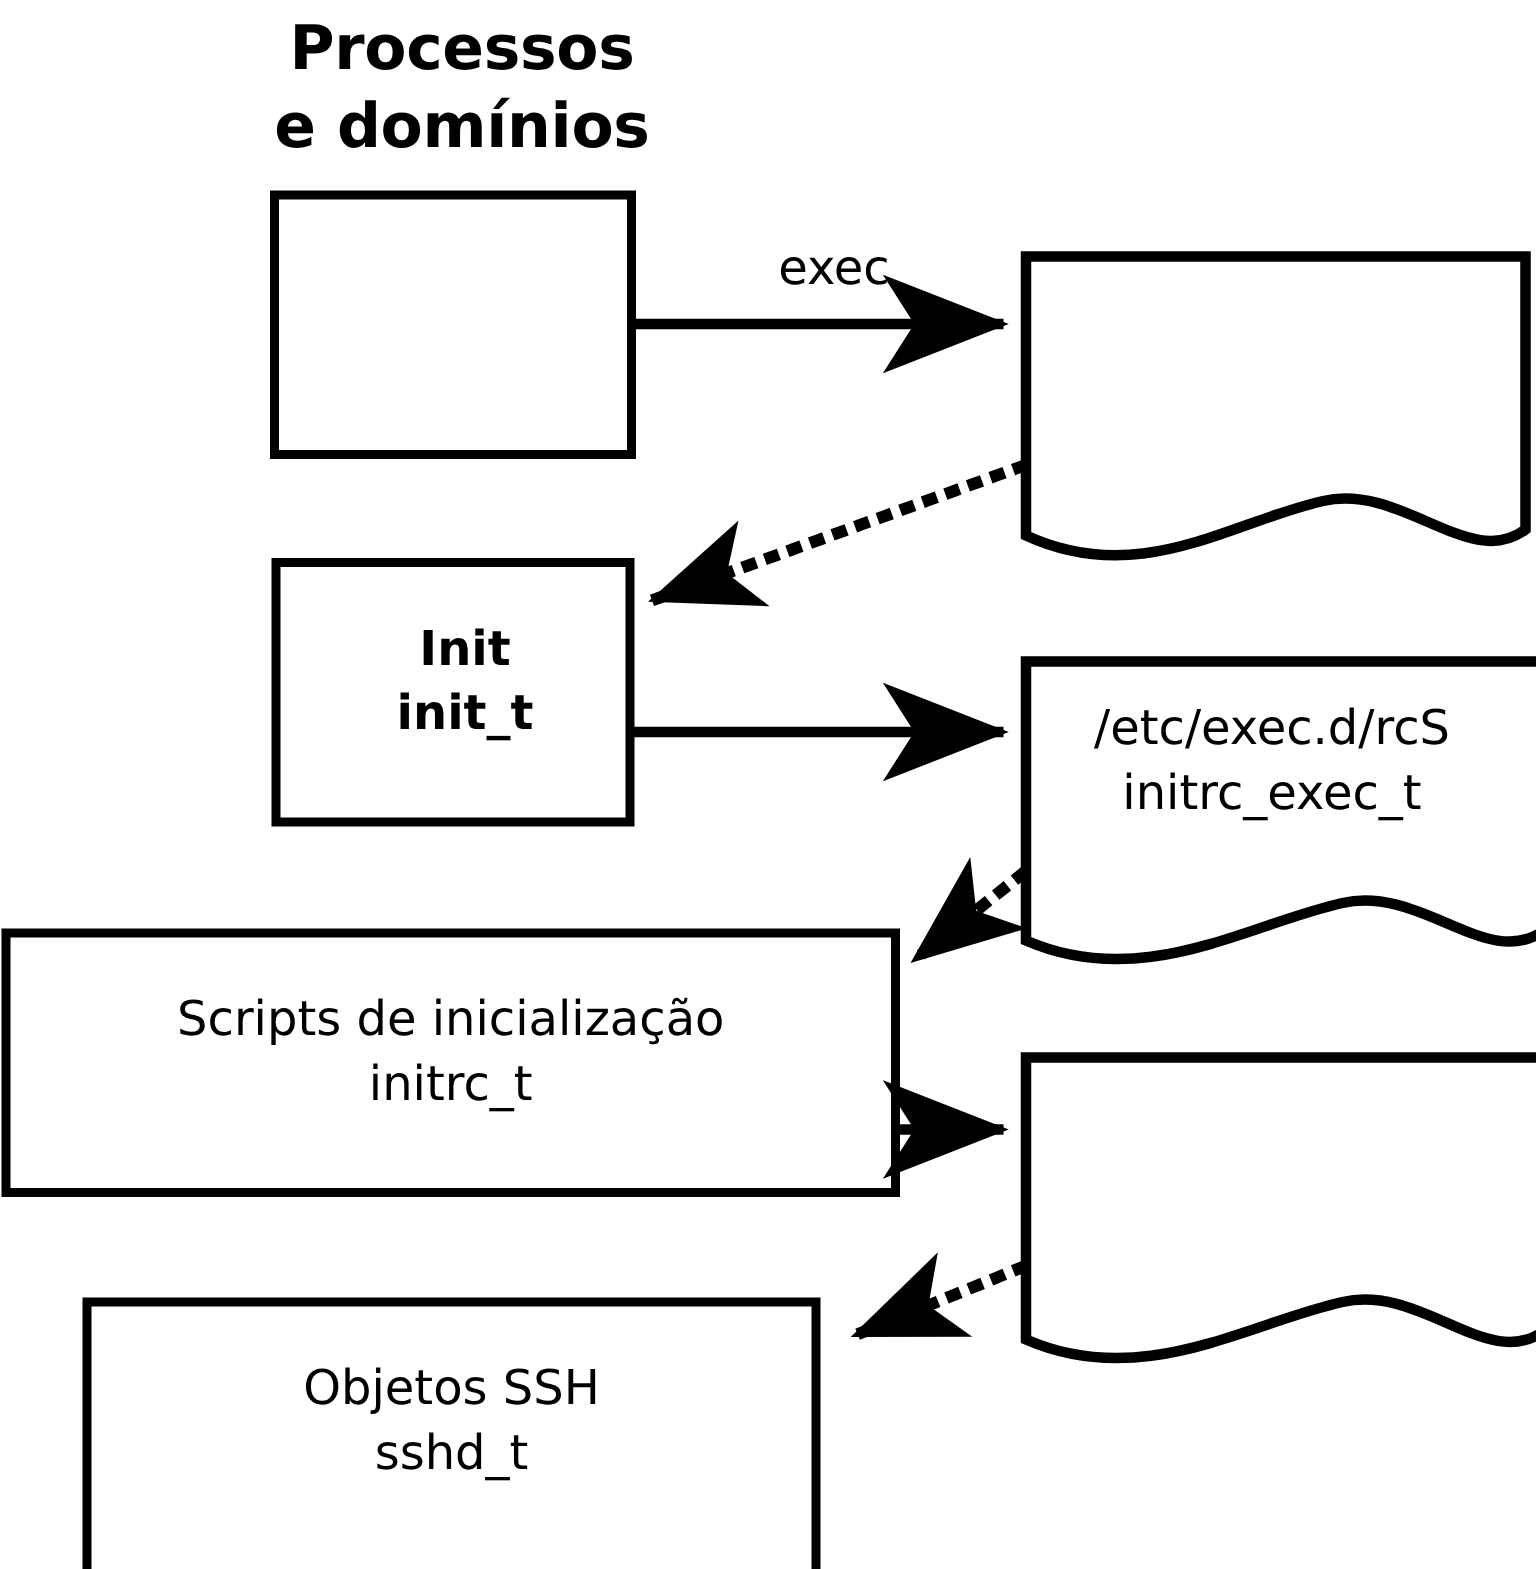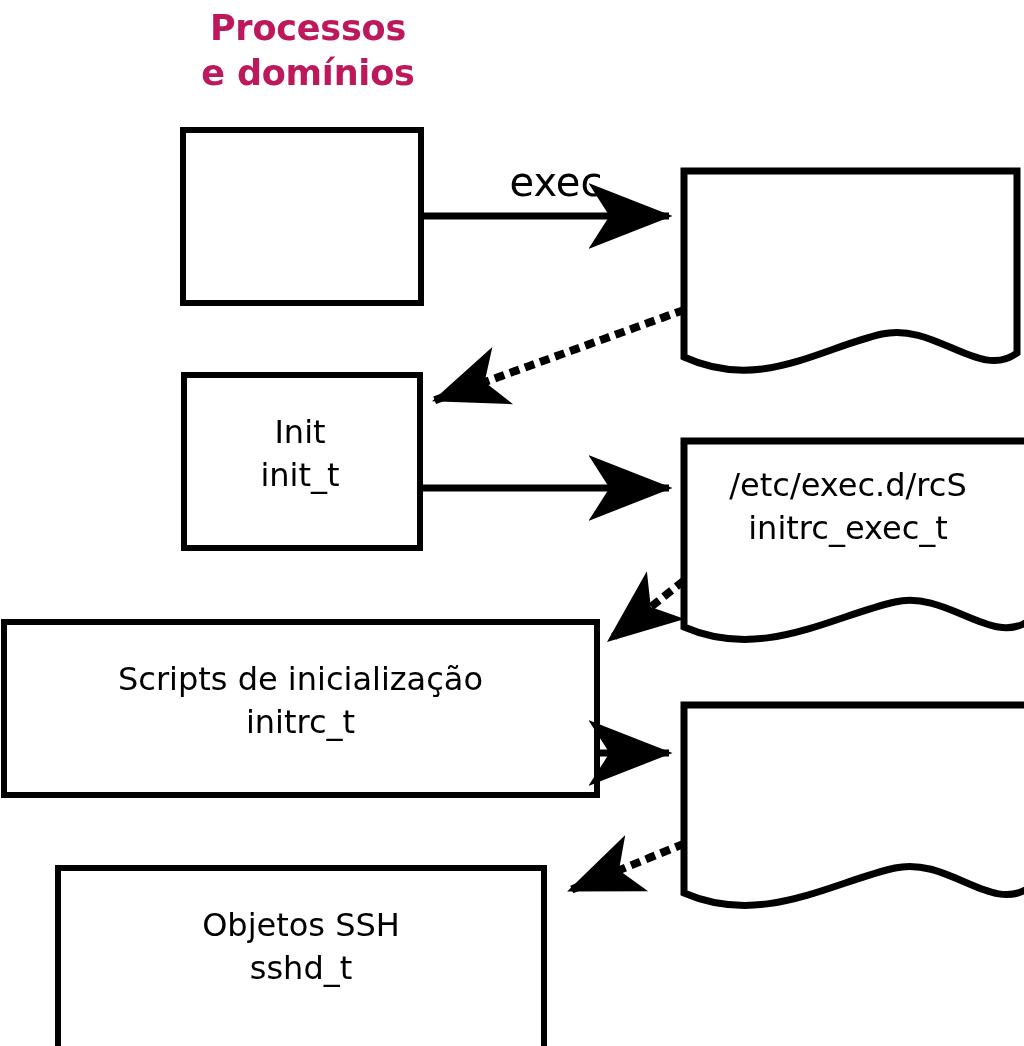--- a/index.html
+++ b/index.html
@@ -23,43 +23,43 @@
     left: 0;
     top: 0;
     width: 1024px;
     height: 1046px;
     overflow: visible;
   }
   .col-heading {
     position: absolute;
     font-family: "DejaVu Sans", sans-serif;
     font-weight: bold;
-    font-size: 35px;
+    font-size: 41px;
     line-height: 1.28;
-    color: #be185d;
+    color: #000000;
     text-align: center;
     white-space: pre-line;
     letter-spacing: -0.2px;
   }
   .node-label {
     position: absolute;
     font-family: "DejaVu Sans", sans-serif;
     font-weight: normal;
     font-size: 32px;
     line-height: 1.35;
     color: #000000;
     text-align: center;
     white-space: pre-line;
     pointer-events: none;
   }
   .edge-label {
     position: absolute;
     font-family: "DejaVu Sans", sans-serif;
     font-weight: normal;
-    font-size: 40px;
+    font-size: 32px;
     color: #000000;
     text-align: center;
     white-space: nowrap;
   }
 </style>
 </head>
 <body>
 
 <div id="canvas">
 
@@ -104,21 +104,21 @@
     <line x1="597" y1="753" x2="669" y2="753" stroke="#000000" stroke-width="7" marker-end="url(#arrowSolid)"></line>
 
     <line x1="681" y1="311" x2="438" y2="399" stroke="#000000" stroke-width="8" stroke-dasharray="2 14" stroke-linecap="square" marker-end="url(#arrowDotted)"></line>
 
     <line x1="681" y1="583" x2="612" y2="638" stroke="#000000" stroke-width="8" stroke-dasharray="2 14" stroke-linecap="square" marker-end="url(#arrowDotted)"></line>
 
     <line x1="681" y1="845" x2="573" y2="889" stroke="#000000" stroke-width="8" stroke-dasharray="2 14" stroke-linecap="square" marker-end="url(#arrowDotted)"></line>
   </svg>
 
 
-  <div class="node-label" style="left:182px; top:411px; width:236px;">Init
+  <div class="node-label" style="left:192px; top:411px; width:236px;font-weight:bold;">Init
 init_t</div>
 
   <div class="node-label" style="left:4px; top:658px; width:593px;">Scripts de inicialização
 initrc_t</div>
 
   <div class="node-label" style="left:58px; top:904px; width:486px;">Objetos SSH
 sshd_t</div>
 
 
   <div class="node-label" style="left:688px; top:464px; width:320px;">/etc/exec.d/rcS

